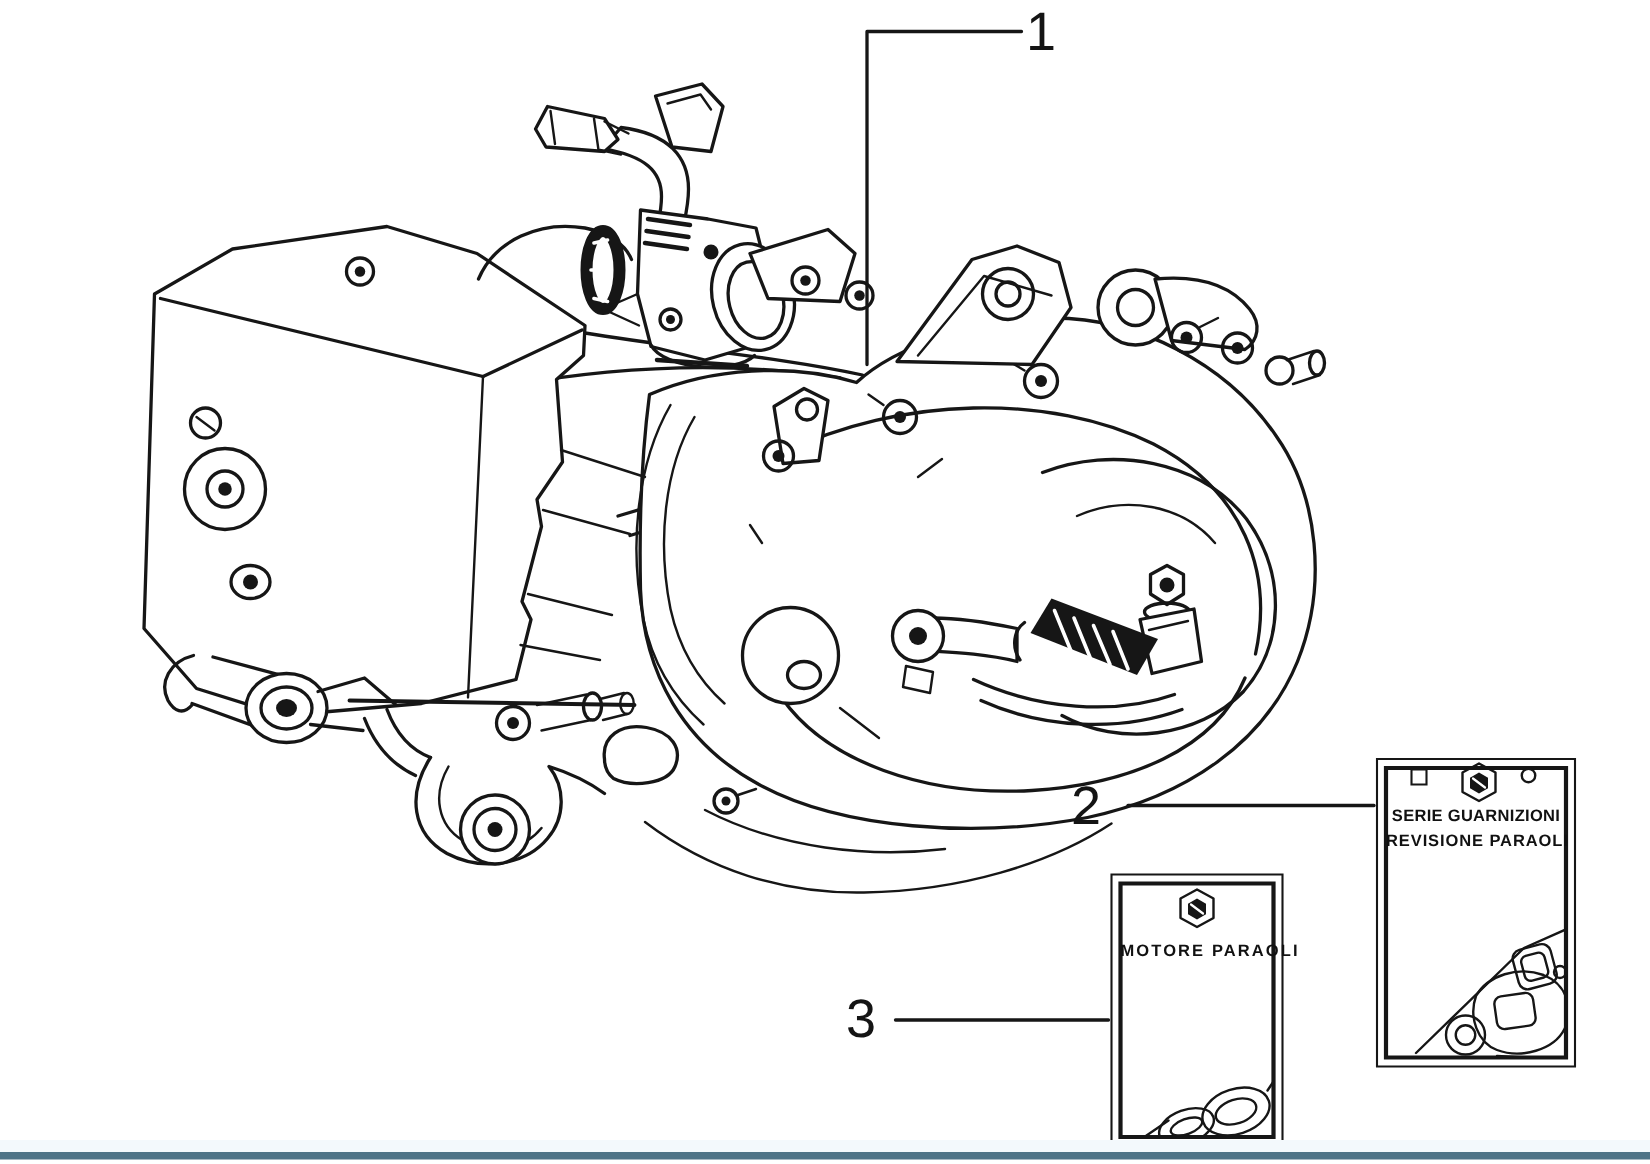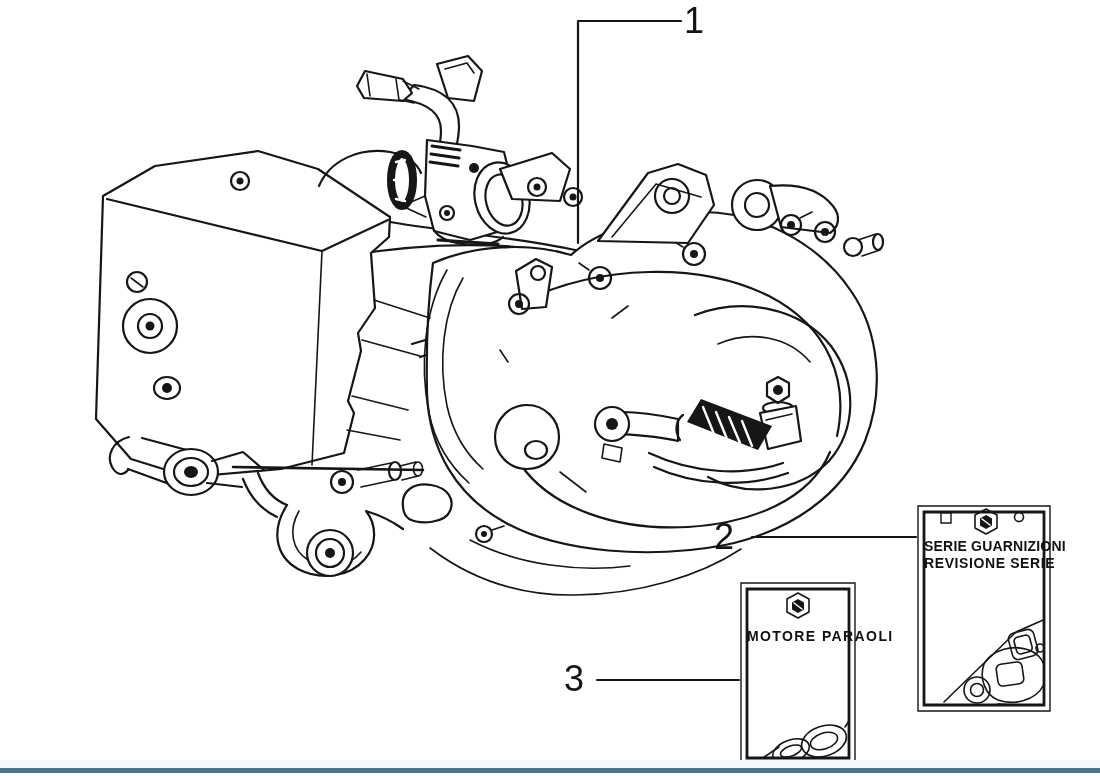--- a/index.html
+++ b/index.html
@@ -15,21 +15,21 @@
   .thin{fill:none;stroke:#161616;stroke-width:1.6;stroke-linecap:round;stroke-linejoin:round;}
   .wt{fill:none;stroke:#ffffff;stroke-width:2.4;stroke-linecap:round;}
   .bx1{fill:#ffffff;stroke:#161616;stroke-width:1.4;}
   .bx2{fill:none;stroke:#161616;stroke-width:2.8;}
   .callout{
     position:absolute;font-size:36px;line-height:1;color:#141414;
     font-family:"Liberation Sans", sans-serif;font-weight:500;
   }
   .kit-label{
     position:absolute;color:#111;font-weight:700;text-align:center;
-    font-family:"Liberation Sans", sans-serif;font-size:14px;line-height:1;
+    font-family:"Liberation Sans", sans-serif;font-size:11px;line-height:1;
     white-space:nowrap;
   }
   #band-light{position:absolute;left:0;top:760px;width:1100px;height:8px;background:#f3f9fc;}
   #band-blue{position:absolute;left:0;top:768px;width:1100px;height:4.5px;}
 </style>
 </head>
 <body>
 
 <div id="stage">
 
@@ -239,18 +239,18 @@
         <path class="thin" d="M 757,762 L 779,747 M 845,727 L 849,721"></path>
       </g>
     </g>
   </svg>
 
   <div class="callout" style="left:684px;top:3px;">1</div>
   <div class="callout" style="left:714px;top:519px;">2</div>
   <div class="callout" style="left:564px;top:661px;">3</div>
 
   <div class="kit-label" style="left:924px;top:539px;width:120px;letter-spacing:0.2px;">SERIE GUARNIZIONI</div>
-  <div class="kit-label" style="left:924px;top:556px;width:120px;letter-spacing:0.6px;">REVISIONE SERIE</div>
+  <div class="kit-label" style="left:924px;top:556px;width:120px;letter-spacing:0.6px;">REVISIONE PARAOLI</div>
   <div class="kit-label" style="left:747px;top:629px;width:102px;letter-spacing:1.4px;">MOTORE PARAOLI</div>
 
   <div id="band-light"></div>
   <div id="band-blue" style="background: rgb(78, 116, 135);"></div>
 </div>
 
 </body></html>

